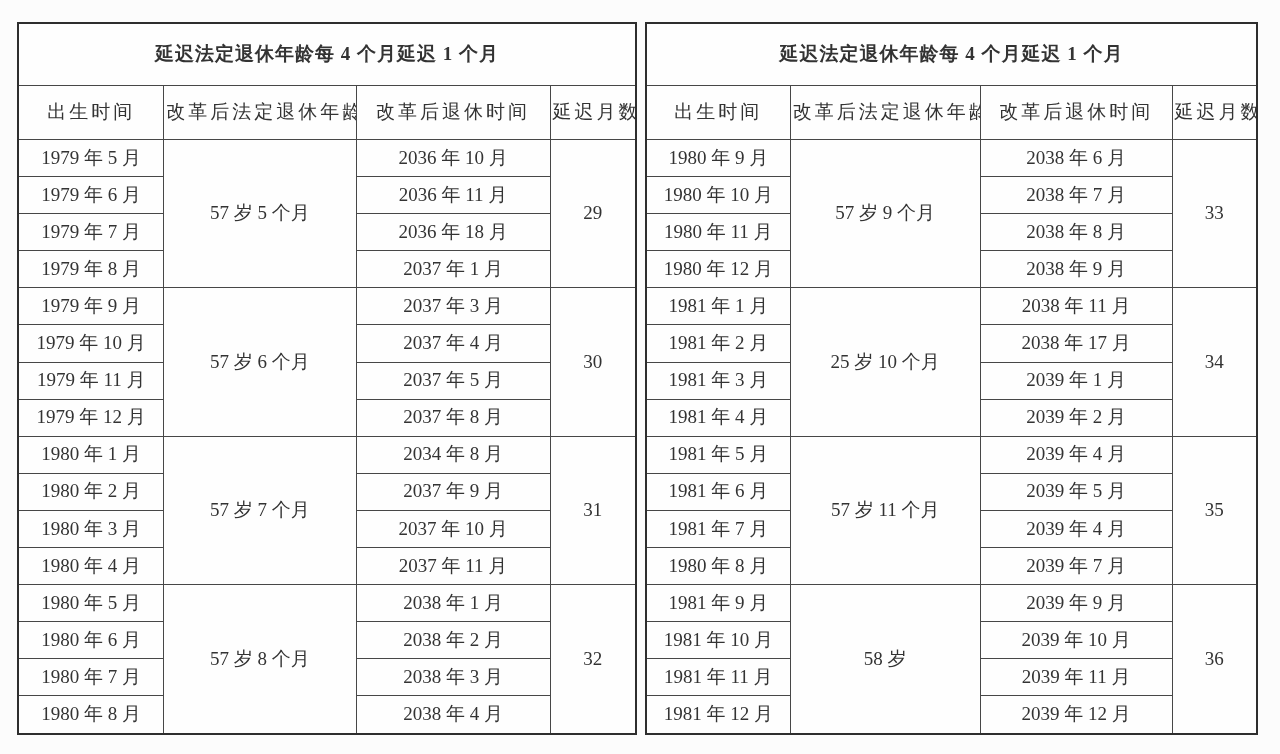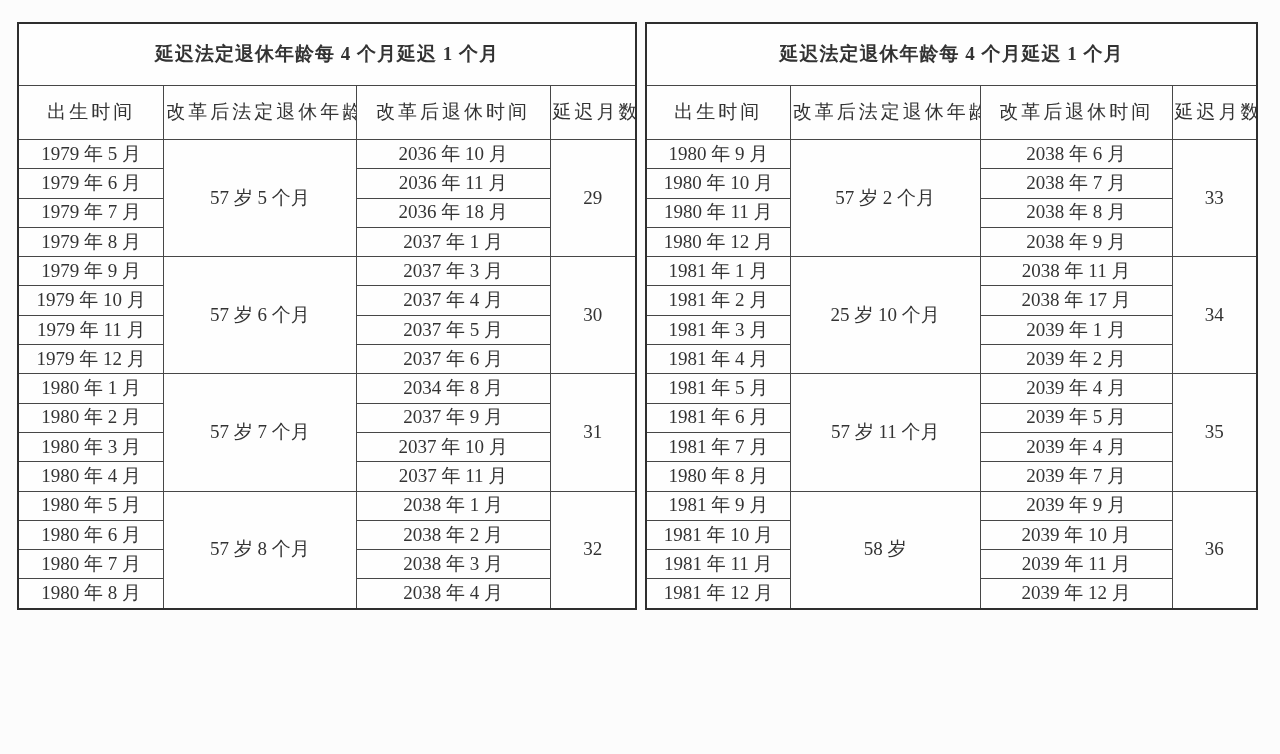--- a/index.html
+++ b/index.html
@@ -8,21 +8,21 @@
     background:#fcfcfc;
     font-family:"Liberation Serif","DejaVu Serif",serif;
     color:#2d2d2d;
   }
   .stage{position:relative;width:1280px;height:754px;background:#fcfcfc;overflow:hidden;}
   .tblwrap{position:absolute;top:22px;height:713px;}
   .tblwrap.left{left:17px;width:620px;}
   .tblwrap.right{left:645px;width:613px;}
   table.delay{
     border-collapse:collapse;table-layout:fixed;
-    width:100%;height:588px;
+    width:100%;height:713px;
     background:#fefefe;
     border:2px solid #2e2e2e;
   }
   table.delay td{
     border:1px solid #474747;
     text-align:center;vertical-align:middle;
     font-size:19px;line-height:1.2;
     padding:0 2px;overflow:hidden;white-space:nowrap;
     color:#333333;
   }
@@ -79,21 +79,21 @@
           <tr>
             <td>1979 年 10 月</td>
             <td>2037 年 4 月</td>
           </tr>
           <tr>
             <td>1979 年 11 月</td>
             <td>2037 年 5 月</td>
           </tr>
           <tr>
             <td>1979 年 12 月</td>
-            <td>2037 年 6 月</td>
+            <td>2037 年 8 月</td>
           </tr>
           <tr>
             <td>1980 年 1 月</td>
             <td rowspan="4" class="age-cell">57 岁 7 个月</td>
             <td>2034 年 8 月</td>
             <td rowspan="4" class="delay-cell">31</td>
           </tr>
           <tr>
             <td>1980 年 2 月</td>
             <td>2037 年 9 月</td>
@@ -140,21 +140,21 @@
             <td colspan="4" class="title-cell">延迟法定退休年龄每 4 个月延迟 1 个月</td>
           </tr>
           <tr>
             <td class="hdr-cell">出生时间</td>
             <td class="hdr-cell">改革后法定退休年龄</td>
             <td class="hdr-cell">改革后退休时间</td>
             <td class="hdr-cell">延迟月数</td>
           </tr>
           <tr>
             <td>1980 年 9 月</td>
-            <td rowspan="4" class="age-cell">57 岁 2 个月</td>
+            <td rowspan="4" class="age-cell">57 岁 9 个月</td>
             <td>2038 年 6 月</td>
             <td rowspan="4" class="delay-cell">33</td>
           </tr>
           <tr>
             <td>1980 年 10 月</td>
             <td>2038 年 7 月</td>
           </tr>
           <tr>
             <td>1980 年 11 月</td>
             <td>2038 年 8 月</td>

